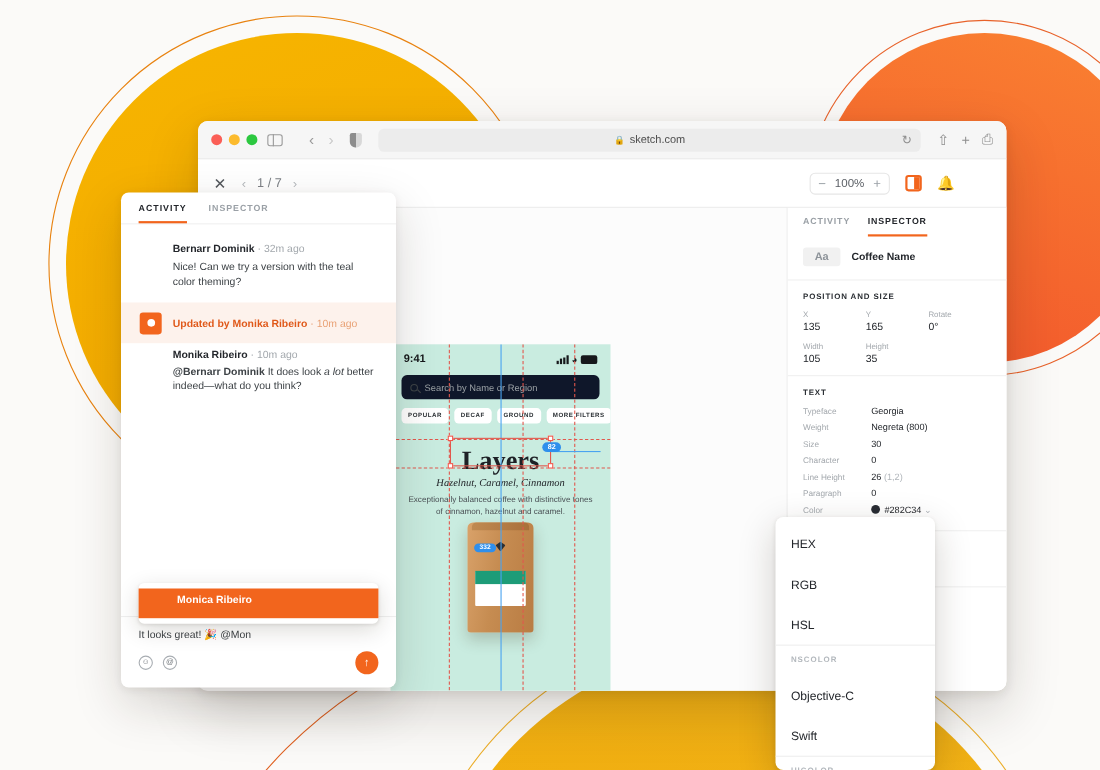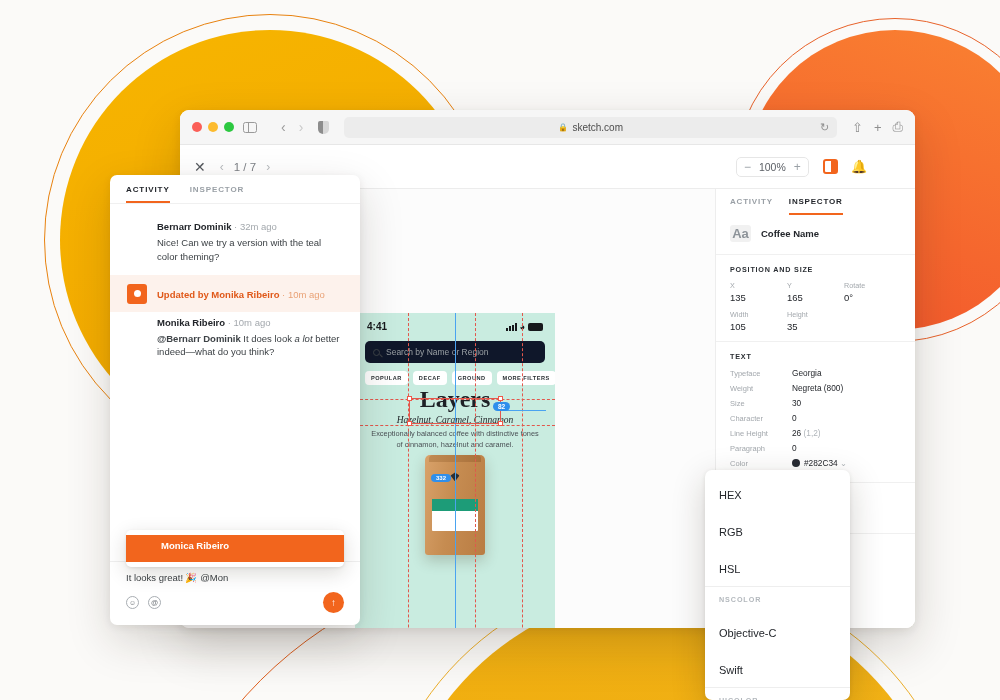--- a/index.html
+++ b/index.html
@@ -114,21 +114,21 @@
     margin: 7px 10px 0; height: 22px; background: #0f172a; border-radius: 5px;
     display: flex; align-items: center; gap: 6px; padding: 0 8px;
     font-size: 8.5px; color: #9aa0a4;
   }
   .mg { width: 7px; height: 7px; border: 1.3px solid #3d4347; border-radius: 50%; position: relative; }
   .mg:after { content:""; position:absolute; right:-3px; bottom:-2px; width:3.5px; height:1.3px; background:#3d4347; transform: rotate(45deg); }
   .pills { display: flex; gap: 5px; padding: 8px 10px 0; }
   .pill { background: #fff; border-radius: 4px; font-size: 5.6px; letter-spacing: .5px;
           font-weight: 700; color: #2b3034; padding: 4px 6px; white-space: nowrap; }
   .mtitle { text-align: center; font-family: "Liberation Serif", serif; font-weight: 700;
-            font-size: 24px; color: #1e2126; margin-top: 1px; position: relative; display: inline-block; }
+            font-size: 24px; color: #1e2126; margin-top: 21px; position: relative; display: inline-block; }
   .mtitle-wrap { text-align: center; position: relative; }
   .sel-h { position: absolute; width: 5px; height: 5px; background: #fff; border: 1px solid #f0584a; }
   .msub { text-align: center; font-family: "Liberation Serif", serif; font-style: italic;
           font-size: 9.5px; color: #22262a; margin-top: 2px; }
   .mdesc { text-align: center; font-size: 7.4px; color: #4a5055; line-height: 1.45;
            padding: 4px 14px 0; }
   .bag-wrap { display: flex; justify-content: center; margin-top: 5px; position: relative; }
   .bag { width: 60px; height: 100px; border-radius: 5px 5px 3px 3px;
          background: linear-gradient(100deg,#d9a26a 0%,#c68c51 45%,#b97c43 100%);
          position: relative; box-shadow: 0 6px 14px rgba(60,40,20,.22); }
@@ -155,23 +155,23 @@
   #inspector {
     position: absolute; right: 0; top: 79px; bottom: 0; width: 200px;
     background: #fff; border-left: 1px solid #ededed;
   }
   .tabs { display: flex; gap: 16px; padding: 8px 14px 0; font-size: 8px;
           letter-spacing: .8px; font-weight: 700; color: #9aa0a6; }
   .tab { padding-bottom: 7px; cursor: pointer; }
   .tab.active { color: #23262b; border-bottom: 2px solid #f2651d; }
   .insp-head { display: flex; align-items: center; gap: 10px; padding: 10px 14px 12px;
                border-bottom: 1px solid #f0f0f0; }
-  .aa-ico { width: 21px; height: 17px; background: #f1f1f1; border-radius: 3px;
+  .aa-ico { width: 34px; height: 17px; background: #f1f1f1; border-radius: 3px;
             display: flex; align-items: center; justify-content: center;
-            font-size: 13px; color: #8d9399; font-weight: 700; }
+            font-size: 10px; color: #8d9399; font-weight: 700; }
   .insp-name { font-size: 9.5px; font-weight: 700; color: #23262b; }
   .sec { padding: 10px 14px 9px; border-bottom: 1px solid #f0f0f0; }
   .sec-title { font-size: 7.2px; font-weight: 700; letter-spacing: .8px; color: #2a2e33; margin-bottom: 7px; }
   .grid3 { display: grid; grid-template-columns: 1fr 1fr 1fr; row-gap: 7px; }
   .fl { font-size: 7.2px; color: #a3a8ad; margin-bottom: 2px; }
   .fv { font-size: 9.5px; color: #23262b; }
   .prow { display: flex; align-items: baseline; margin-bottom: 5px; }
   .prow .pl { width: 62px; font-size: 7.5px; color: #a3a8ad; }
   .prow .pv { font-size: 8.3px; color: #23262b; }
   .pv .muted { color: #b0b5ba; }
@@ -316,21 +316,21 @@
         <span class="panel-toggle"></span>
         <span class="bell">🔔</span>
         <span class="avatar-sm"><span class="face u1"></span></span>
       </div>
     </div>
 
     <div class="canvas-area">
 
       <div id="mobile">
         <div class="statusbar">
-          <span>4:41</span>
+          <span>9:41</span>
           <span class="sb-right">
             <span class="bars">
                 <i></i>
                 <i></i>
                 <i></i>
                 <i></i>
               </span>
             <span class="wifi">◕</span>
             <span class="batt"></span>
           </span>

